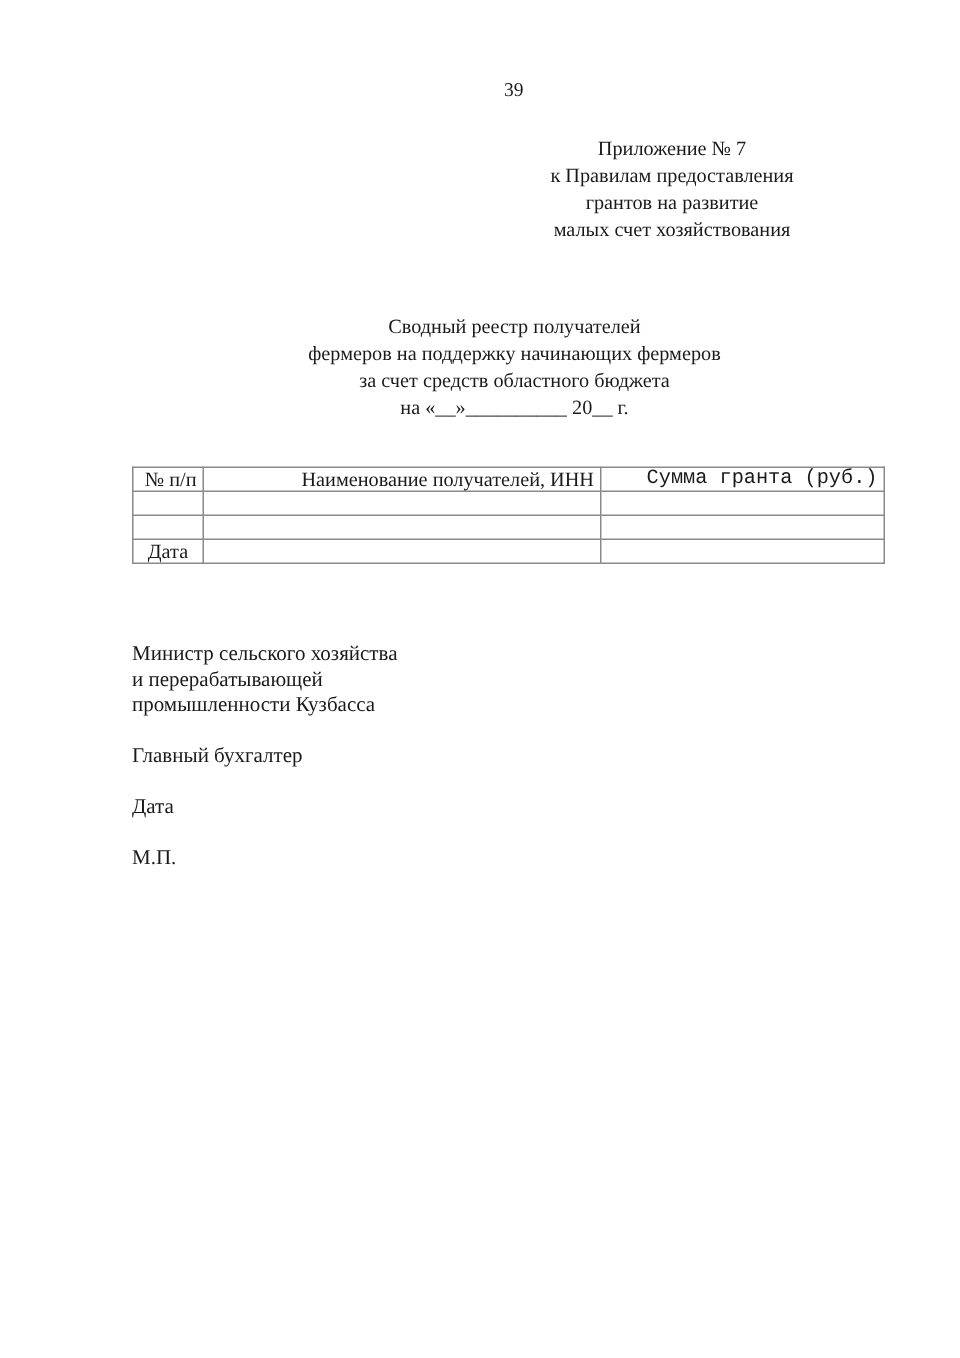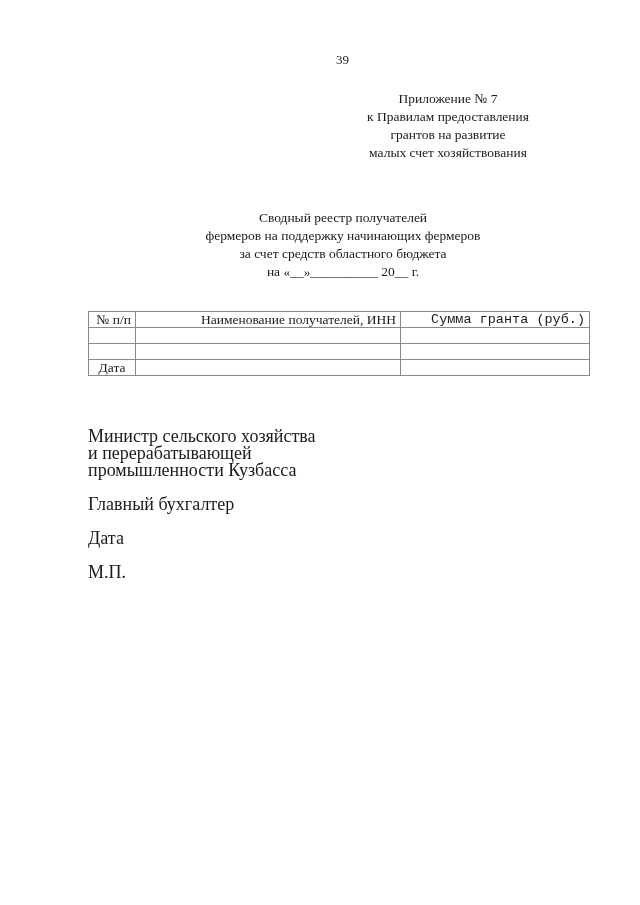--- a/index.html
+++ b/index.html
@@ -27,21 +27,21 @@
     .registry-table td, .registry-table th {
       border: 1px solid #8a8a8a; padding: 0 4px; height: 15px;
       font-weight: normal; text-align: right; line-height: 15px;
     }
     .registry-table .c1 { width: 38px; }
     .registry-table .c2 { width: 256px; }
     .registry-table .c3 { width: 180px; font-family: Liberation Mono, monospace; }
     .registry-table .total-row td.c1 { text-align: center; }
     .signatures {
       position: absolute; top: 428px; left: 88px; width: 260px;
-      line-height: 17px; font-size: 18px;
+      line-height: 17px; font-size: 14px;
     }
     .sig-block { margin-bottom: 17px; }
     .sig-line { display: block; }
   </style>
 </head>
 <body>
 
 <div class="page-number">39</div>
 
 <div class="appendix">

